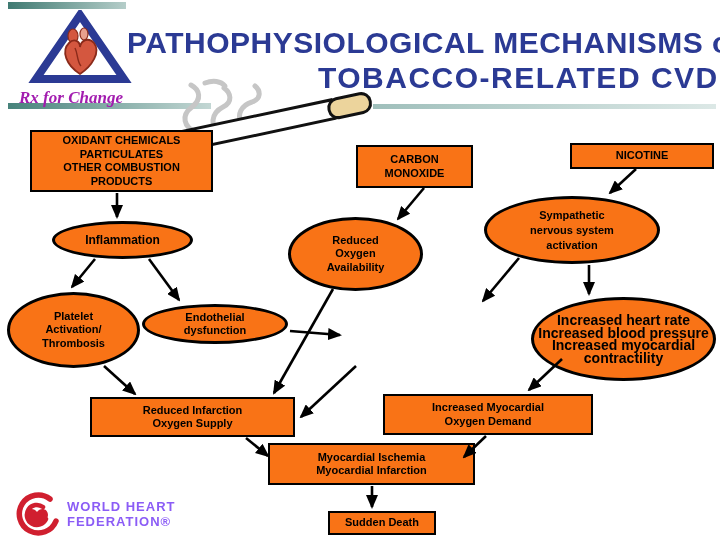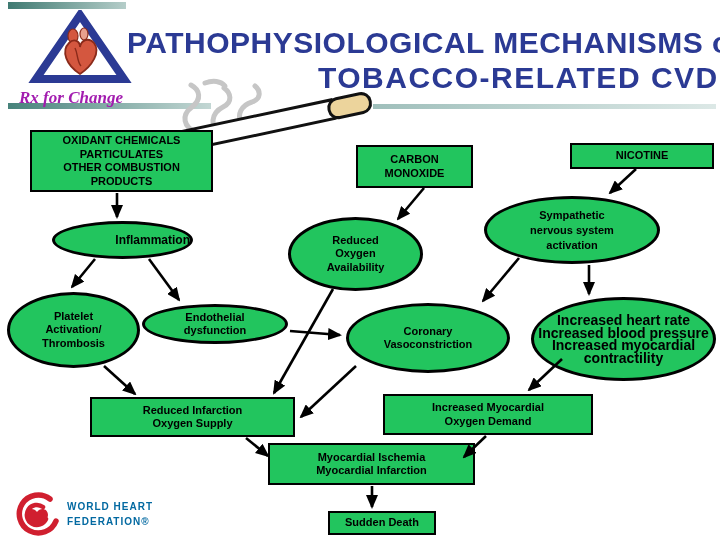--- a/index.html
+++ b/index.html
@@ -15,35 +15,35 @@
   .title2{left:318px;top:61px;letter-spacing:1.5px;}
   .rule-left{position:absolute;left:8px;top:103px;width:203px;height:6px;
              background:linear-gradient(to right,#47837b,#c3d7d4);}
   .rule-right{position:absolute;left:373px;top:104px;width:343px;height:5px;
               background:linear-gradient(to right,#9fbfbb,#dce8e6);}
   .logo-caption{position:absolute;left:8px;top:88px;width:126px;text-align:center;
                 font-family:Liberation Serif, serif;font-style:italic;font-weight:bold;
                 font-size:17px;color:#a21caf;}
 
   
-  .node{position:absolute;box-sizing:border-box;background:#22c55e;color:#000;
+  .node{position:absolute;box-sizing:border-box;background:#f97316;color:#000;
         display:flex;flex-direction:column;align-items:center;justify-content:center;
         text-align:center;font-weight:bold;z-index:2;}
   .rect{border:2px solid #000;}
   .ellipse{border:3px solid #000;border-radius:50%;}
   .fs10{font-size:14px;line-height:12.5px;}
   .fs11{font-size:11px;line-height:13.5px;}
-  .fs12{font-size:12px;line-height:14px;align-items:flex-end;}
+  .fs12{font-size:12px;line-height:14px;}
 
   .edges{position:absolute;left:0;top:0;z-index:3;pointer-events:none;}
   .art{position:absolute;z-index:1;}
 
   
-  .whf-text{position:absolute;left:67px;top:499px;color:#0369a1;font-weight:bold;
-            font-size:10px;line-height:15px;letter-spacing:1px;}
+  .whf-text{position:absolute;left:67px;top:499px;color:#8b5cf6;font-weight:bold;
+            font-size:13px;line-height:15px;letter-spacing:1px;}
 </style>
 </head>
 <body>
 
 <div class="slide">
 
   <div class="topbar"></div>
   <div class="rule-left"></div>
   <div class="rule-right"></div>
 
@@ -115,24 +115,20 @@
     <span>Platelet</span>
     <span>Activation/</span>
     <span>Thrombosis</span>
   </div>
 
   <div class="node ellipse fs11" style="left:142px;top:304px;width:146px;height:40px">
     <span>Endothelial</span>
     <span>dysfunction</span>
   </div>
 
-  <div class="node ellipse fs11" style="left:346px;top:303px;width:164px;height:70px">
-    <span>Coronary</span>
-    <span>Vasoconstriction</span>
-  </div>
 
   <div class="node ellipse fs10" style="left:531px;top:297px;width:185px;height:84px">
     <span>Increased heart rate</span>
     <span>Increased blood pressure</span>
     <span>Increased myocardial</span>
     <span>contractility</span>
   </div>
 
   <div class="node rect fs11" style="left:90px;top:397px;width:205px;height:40px">
     <span>Reduced Infarction</span>

